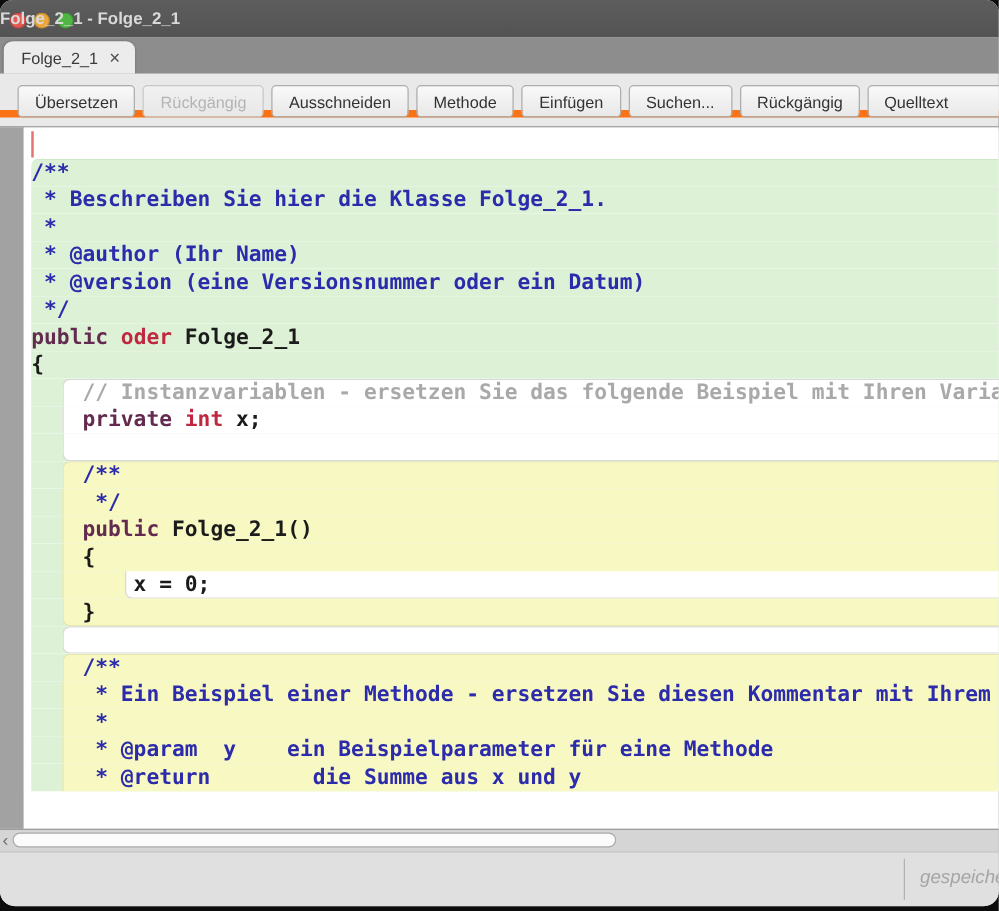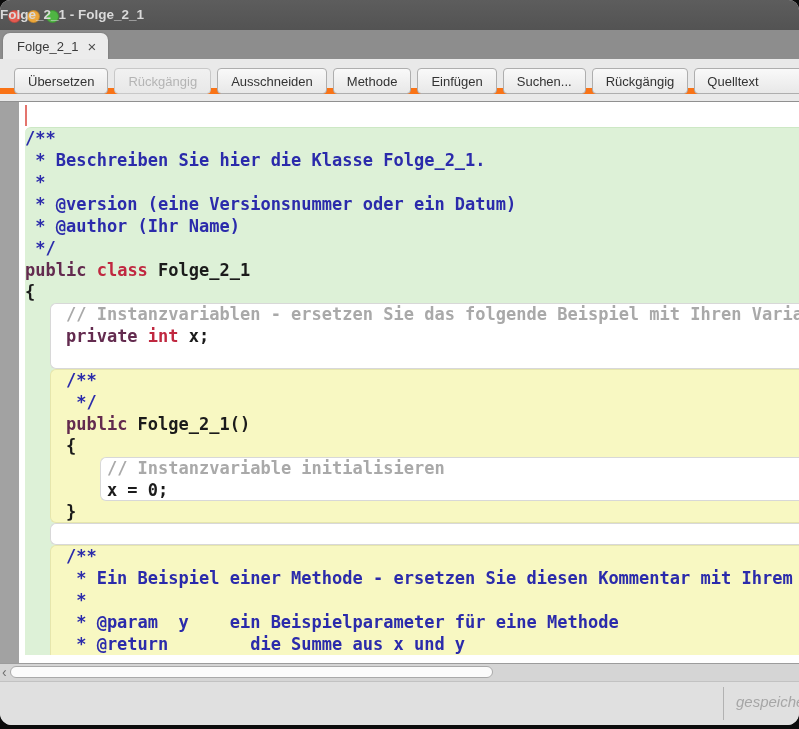--- a/index.html
+++ b/index.html
@@ -143,33 +143,33 @@
           <div class="code-line">
             <div class="box box-green"></div>
             <div class="code-text"><span class="seg-com"> * Beschreiben Sie hier die Klasse Folge_2_1.</span></div>
           </div>
           <div class="code-line">
             <div class="box box-green"></div>
             <div class="code-text"><span class="seg-com"> *</span></div>
           </div>
           <div class="code-line">
             <div class="box box-green"></div>
+            <div class="code-text"><span class="seg-com"> * @author (Ihr Name)</span></div>
+          </div>
+          <div class="code-line">
+            <div class="box box-green"></div>
             <div class="code-text"><span class="seg-com"> * @version (eine Versionsnummer oder ein Datum)</span></div>
           </div>
           <div class="code-line">
             <div class="box box-green"></div>
-            <div class="code-text"><span class="seg-com"> * @author (Ihr Name)</span></div>
-          </div>
-          <div class="code-line">
-            <div class="box box-green"></div>
             <div class="code-text"><span class="seg-com"> */</span></div>
           </div>
           <div class="code-line">
             <div class="box box-green"></div>
-            <div class="code-text"><span class="seg-k1">public</span><span class="seg-p"> </span><span class="seg-k2">class</span><span class="seg-p"> Folge_2_1</span></div>
+            <div class="code-text"><span class="seg-k1">public</span><span class="seg-p"> </span><span class="seg-k2">oder</span><span class="seg-p"> Folge_2_1</span></div>
           </div>
           <div class="code-line">
             <div class="box box-green"></div>
             <div class="code-text"><span class="seg-p">{</span></div>
           </div>
           <div class="code-line">
             <div class="box box-green"></div>
             <div class="box box-white l1 w-top"></div>
             <div class="code-text"><span class="seg-p">    </span><span class="seg-lc">// Instanzvariablen - ersetzen Sie das folgende Beispiel mit Ihren Variablen</span></div>
           </div>
@@ -195,26 +195,20 @@
           </div>
           <div class="code-line">
             <div class="box box-green"></div>
             <div class="box box-yellow"></div>
             <div class="code-text"><span class="seg-p">    </span><span class="seg-k1">public</span><span class="seg-p"> Folge_2_1()</span></div>
           </div>
           <div class="code-line">
             <div class="box box-green"></div>
             <div class="box box-yellow"></div>
             <div class="code-text"><span class="seg-p">    {</span></div>
-          </div>
-          <div class="code-line">
-            <div class="box box-green"></div>
-            <div class="box box-yellow"></div>
-            <div class="box box-white l2 w-top"></div>
-            <div class="code-text"><span class="seg-p">        </span><span class="seg-lc">// Instanzvariable initialisieren</span></div>
           </div>
           <div class="code-line">
             <div class="box box-green"></div>
             <div class="box box-yellow"></div>
             <div class="box box-white l2 w-bottom"></div>
             <div class="code-text"><span class="seg-p">        x = 0;</span></div>
           </div>
           <div class="code-line">
             <div class="box box-green"></div>
             <div class="box box-yellow y-bottom"></div>

